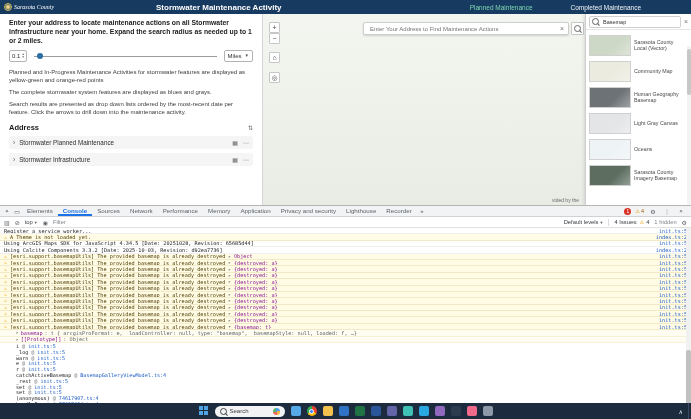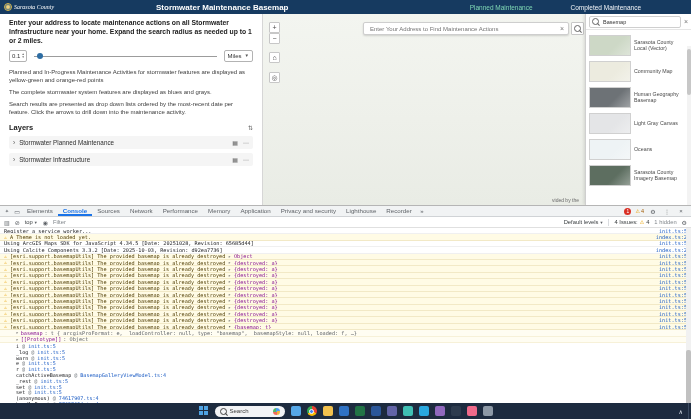--- a/index.html
+++ b/index.html
@@ -134,21 +134,21 @@
   .show-desktop{position:absolute;right:0;top:0;bottom:0;width:2px;border-left:1px solid #3a4a60;cursor:pointer;}
 </style>
 </head>
 <body>
 
 <header class="header" style="background: rgb(22, 58, 96);">
   <div class="logo">
     <span class="logo-seal"></span>
     <span class="logo-text">Sarasota County</span>
   </div>
-  <div class="app-title">Stormwater Maintenance Basemap</div>
+  <div class="app-title">Stormwater Maintenance Activity</div>
   <nav class="header-nav" id="header-nav">
       <span class="nav-link" style="color: rgb(127, 216, 180);">Planned Maintenance</span>
       <span class="nav-link">Completed Maintenance</span>
     </nav>
 </header>
 
 <div class="main">
 
   <aside class="sidebar">
     <p class="intro">Enter your address to locate maintenance actions on all Stormwater Infrastructure near your home. Expand the search radius as needed up to 1 or 2 miles.</p>
@@ -168,21 +168,21 @@
       </div>
     </div>
 
     <div id="sidebar-paragraphs">
         <p class="body-text">Planned and In-Progress Maintenance Activities for stormwater features are displayed as yellow-green and orange-red points</p>
         <p class="body-text">The complete stormwater system features are displayed as blues and grays.</p>
         <p class="body-text">Search results are presented as drop down lists ordered by the most-recent date per feature. Click the arrows to drill down into the maintenance activity.</p>
       </div>
 
     <div class="layers-title-row">
-      <span class="layers-title">Layers</span>
+      <span class="layers-title">Address</span>
       <span class="layers-actions">⇅</span>
     </div>
     <div id="layer-list">
         <div class="layer-row">
           <span class="layer-chevron">›</span>
           <span class="layer-label">Stormwater Planned Maintenance</span>
           <span class="layer-icons">
             <span>▦</span>
             <span>⋯</span>
           </span>

